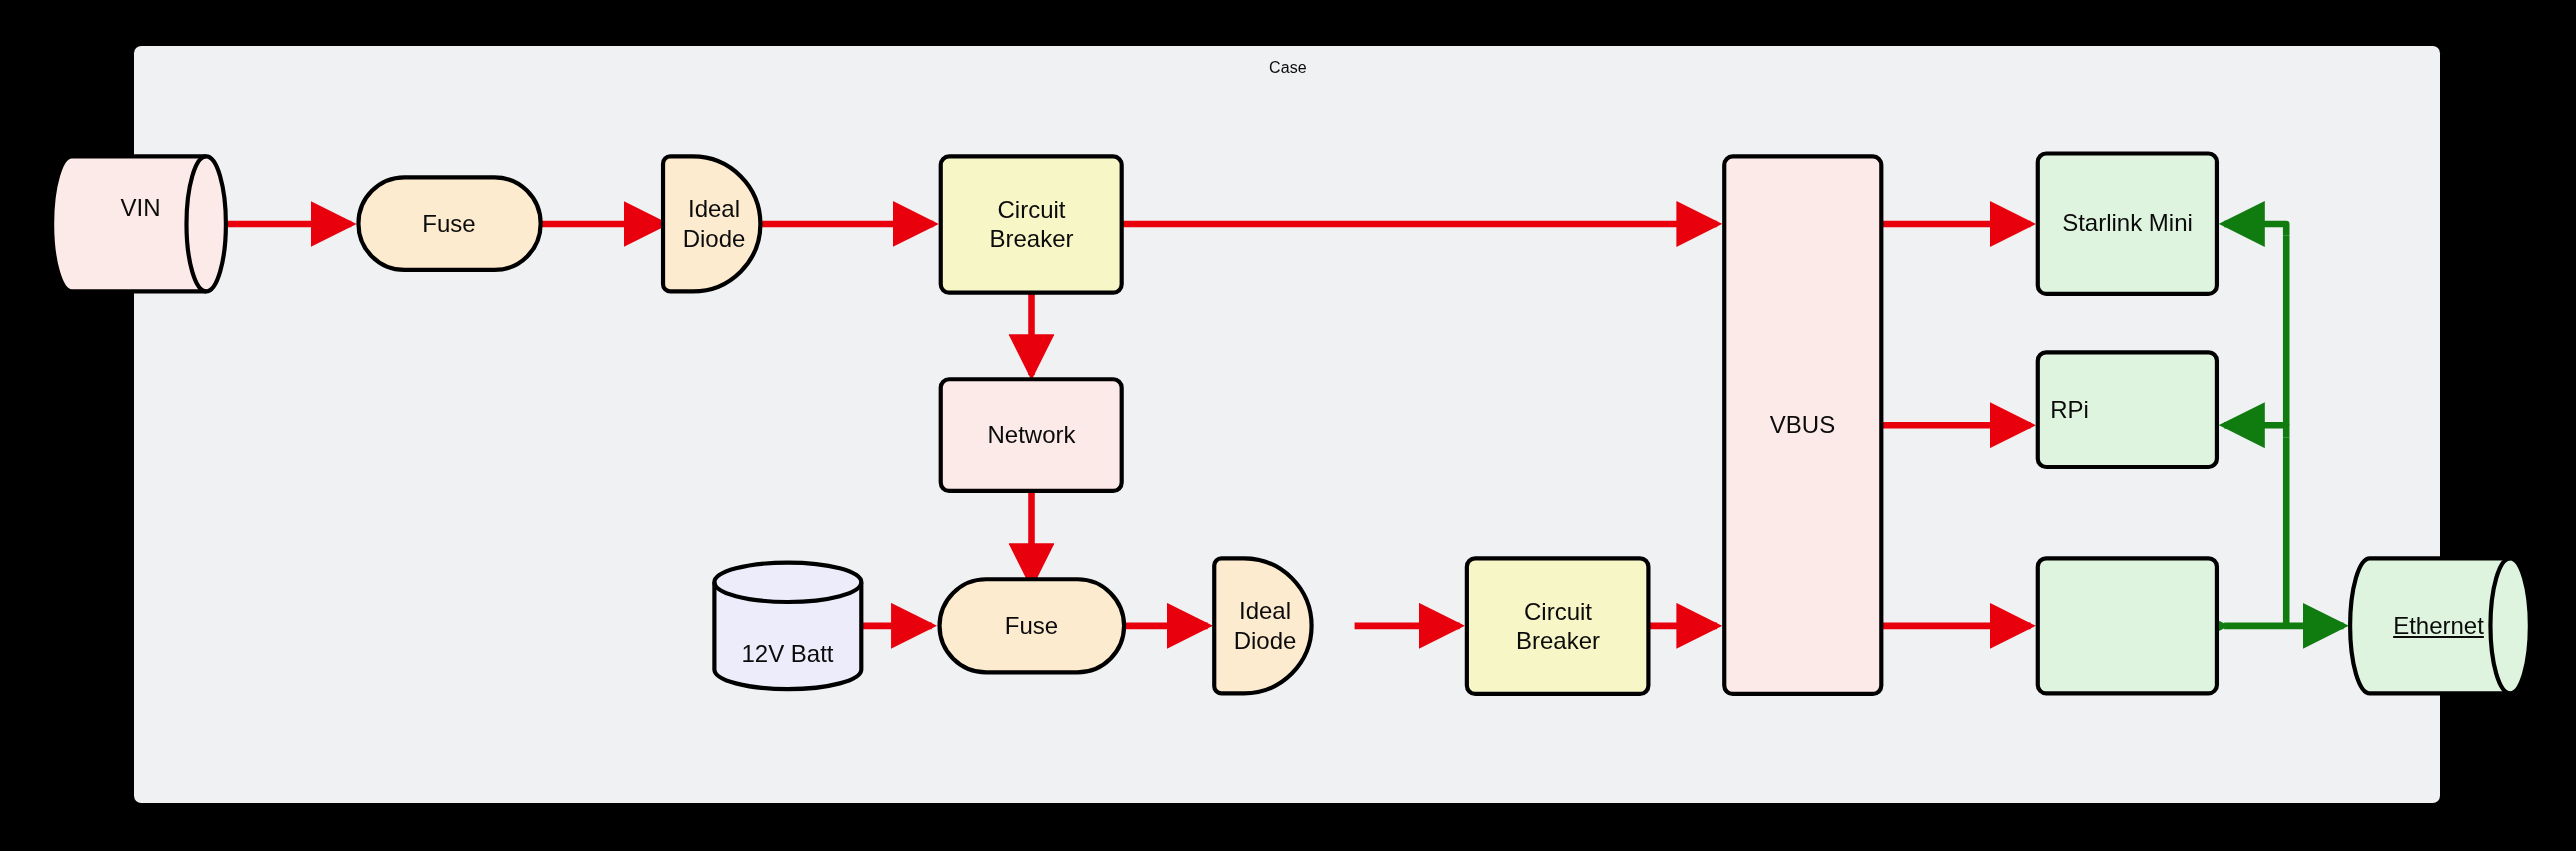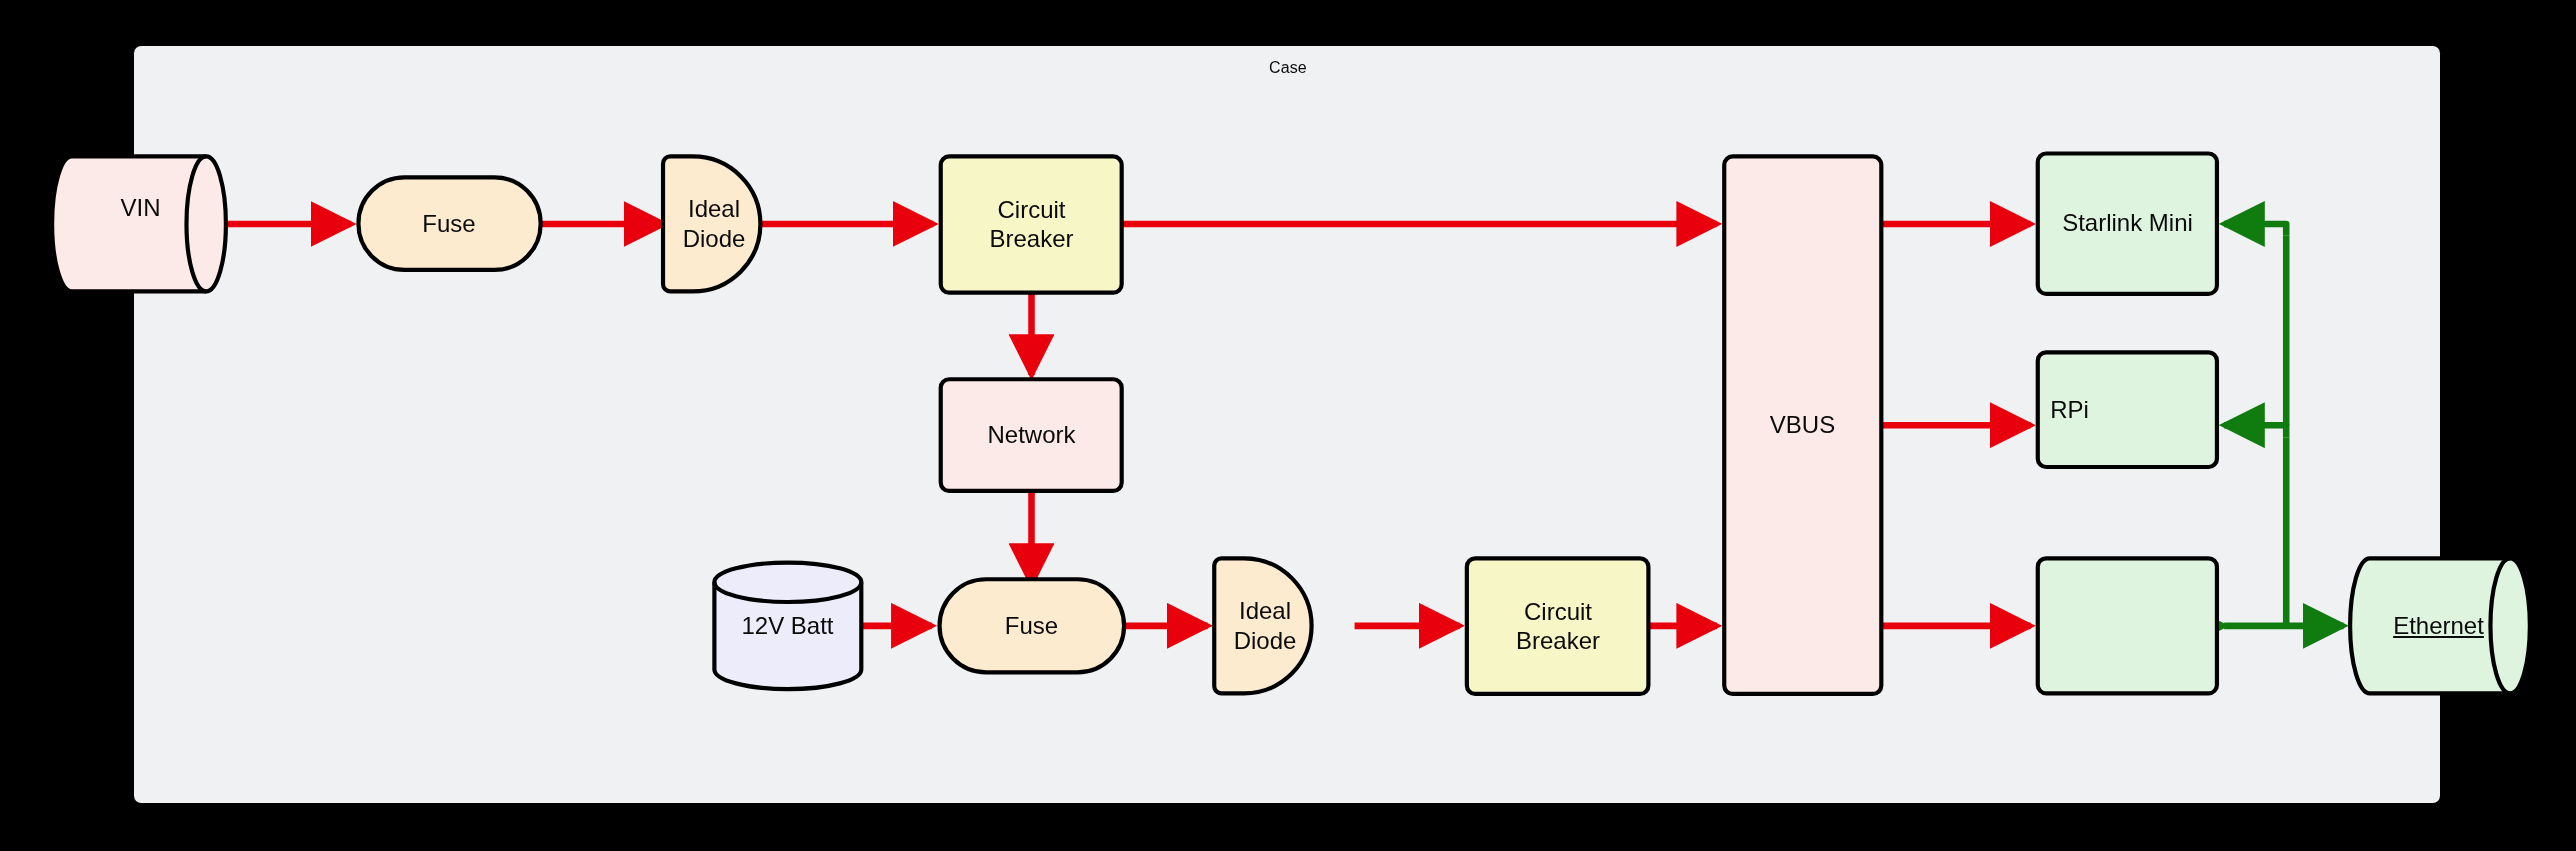--- a/index.html
+++ b/index.html
@@ -143,21 +143,21 @@
     </g>
   </svg>
 
   <div class="node-text" style="left:66px;top:140px;width:149px;height:135px;">VIN</div>
   <div class="node-text" style="left:358px;top:177px;width:182px;height:93px;">Fuse</div>
   <div class="node-text" style="left:663px;top:156px;width:102px;height:135px;">Ideal
 Diode</div>
   <div class="node-text" style="left:941px;top:156px;width:181px;height:136px;">Circuit
 Breaker</div>
   <div class="node-text" style="left:941px;top:379px;width:181px;height:112px;">Network</div>
-  <div class="node-text" style="left:714px;top:582px;width:147px;height:87px;">12V Batt</div>
+  <div class="node-text" style="left:714px;top:610px;width:147px;height:87px;">12V Batt</div>
   <div class="node-text" style="left:939px;top:579px;width:185px;height:93px;">Fuse</div>
   <div class="node-text" style="left:1214px;top:558px;width:102px;height:135px;">Ideal
 Diode</div>
   <div class="node-text" style="left:1467px;top:558px;width:182px;height:136px;">Circuit
 Breaker</div>
   <div class="node-text" style="left:2038px;top:153px;width:179px;height:140px;">Starlink Mini</div>
   <div class="node-text" style="left:1724px;top:156px;width:157px;height:538px;">VBUS</div>
   <div class="node-text" style="left:1980px;top:352px;width:179px;height:115px;">RPi</div>
   <div class="node-text" style="left:2364px;top:558px;width:149px;height:135px;text-decoration:underline;">Ethernet</div>
 

